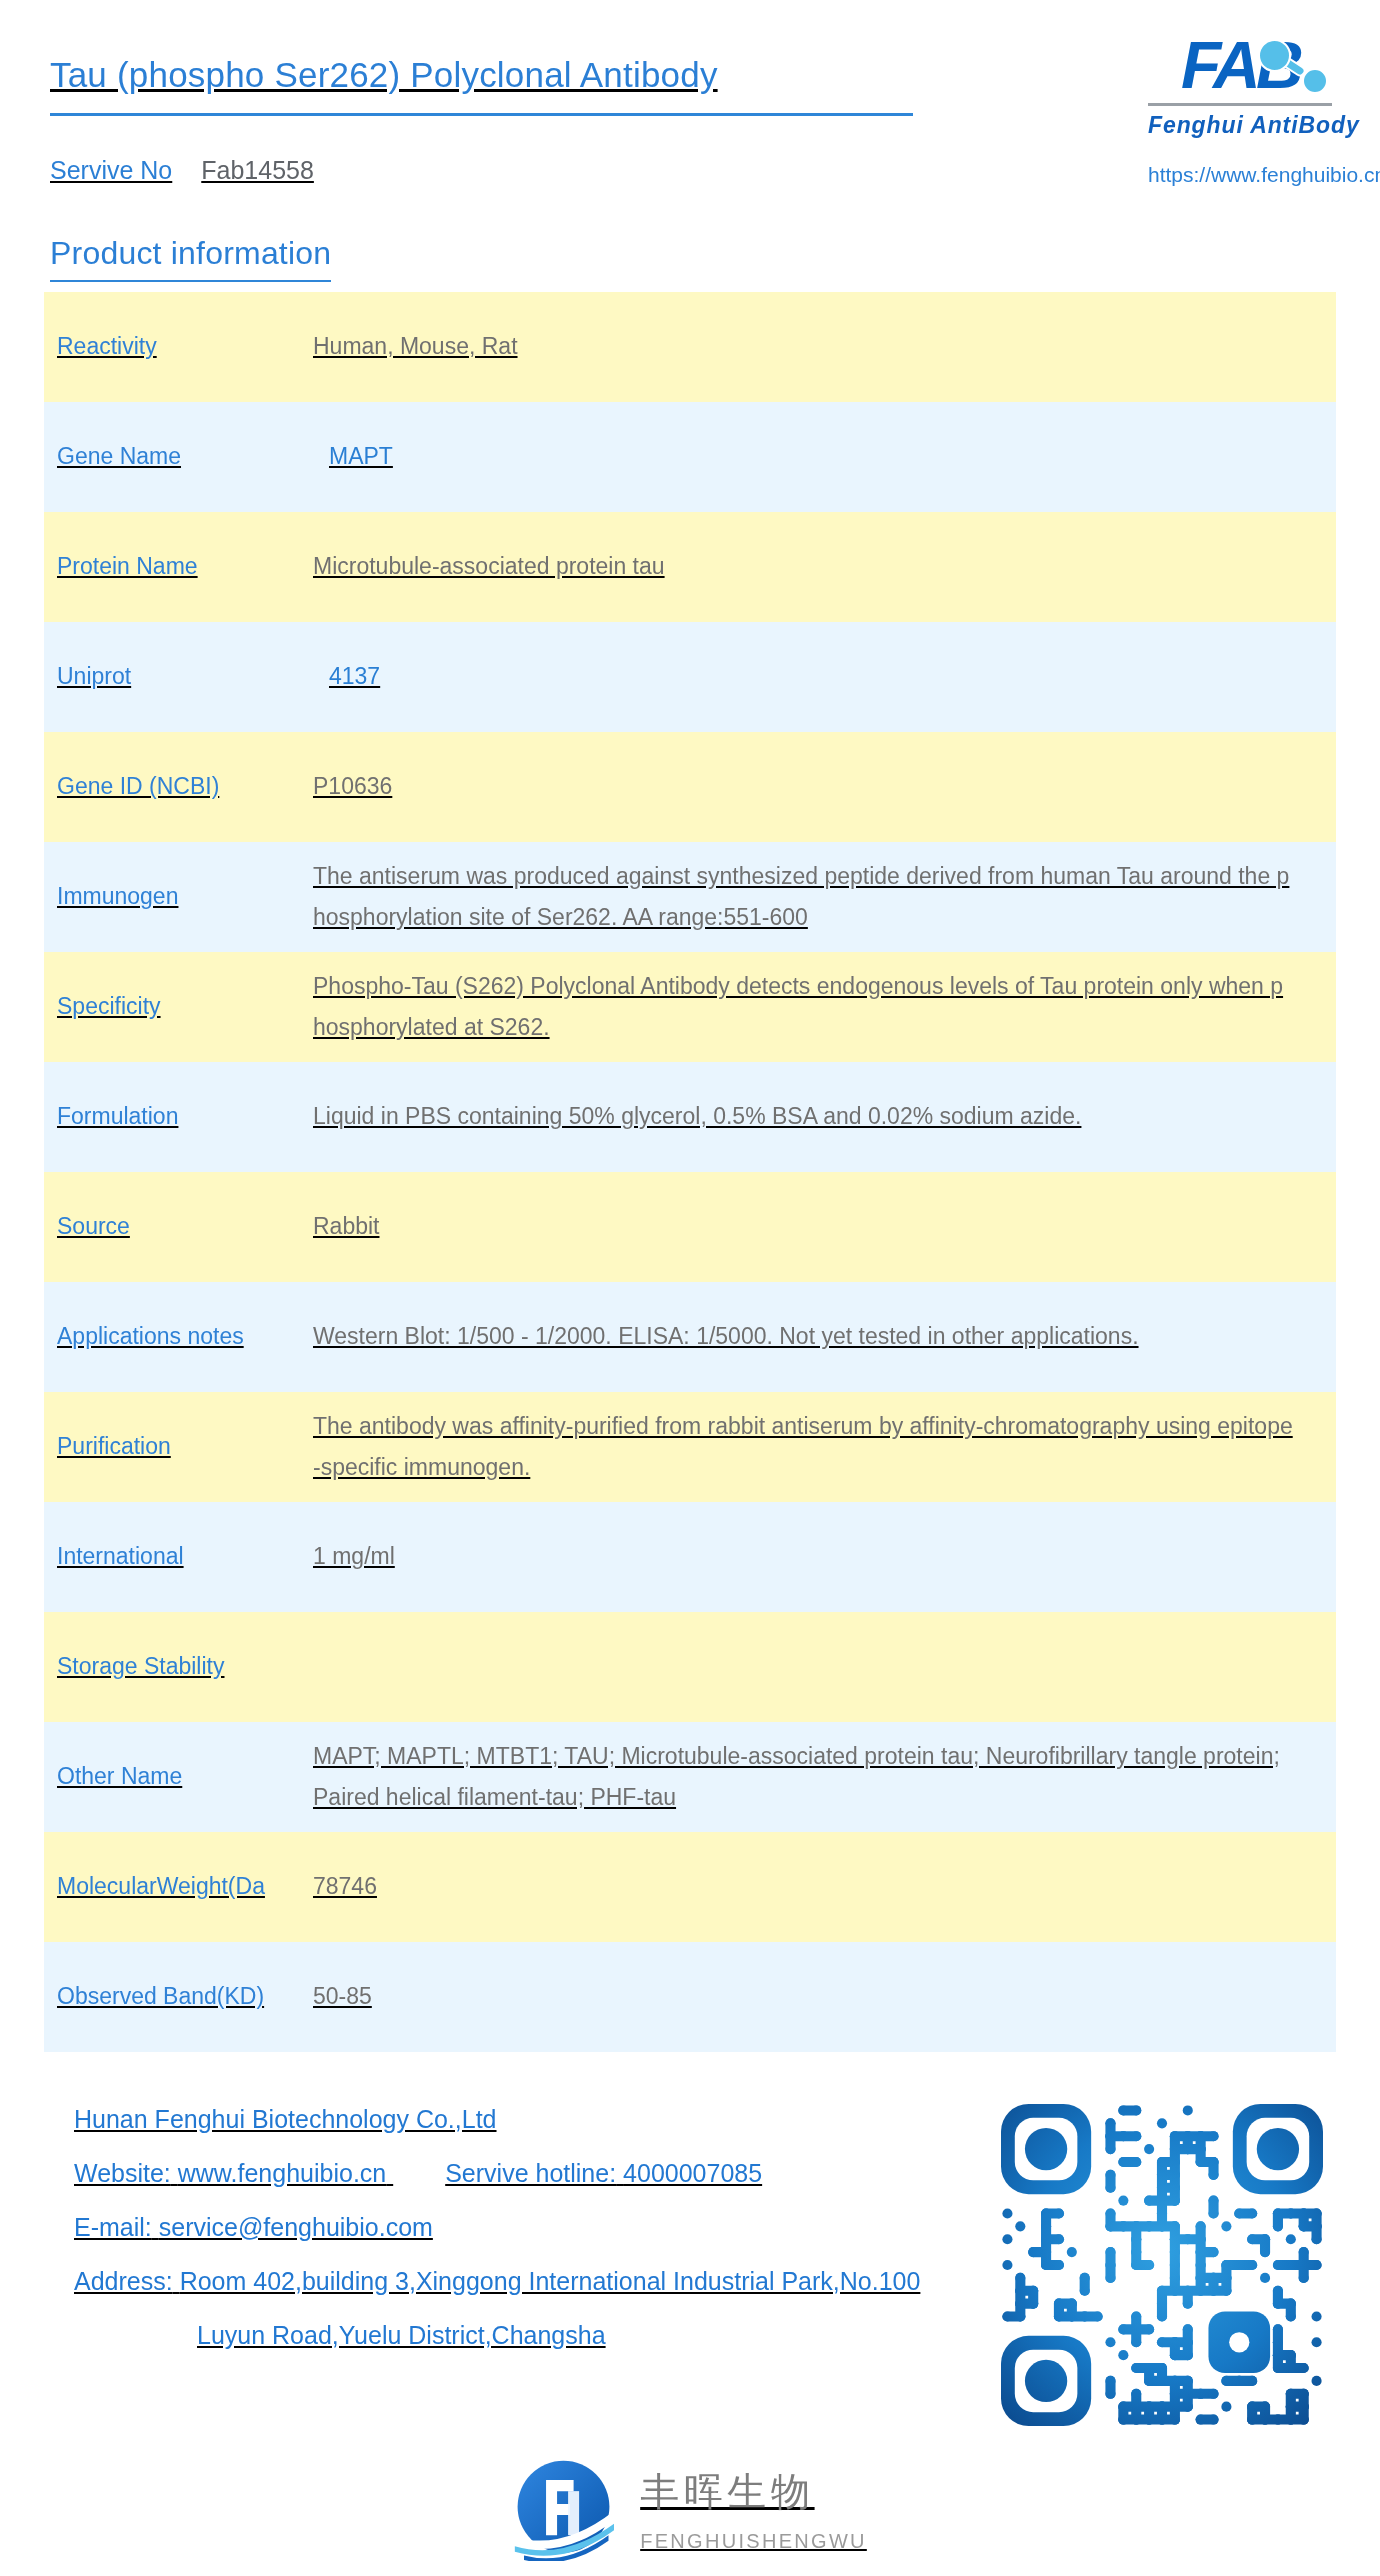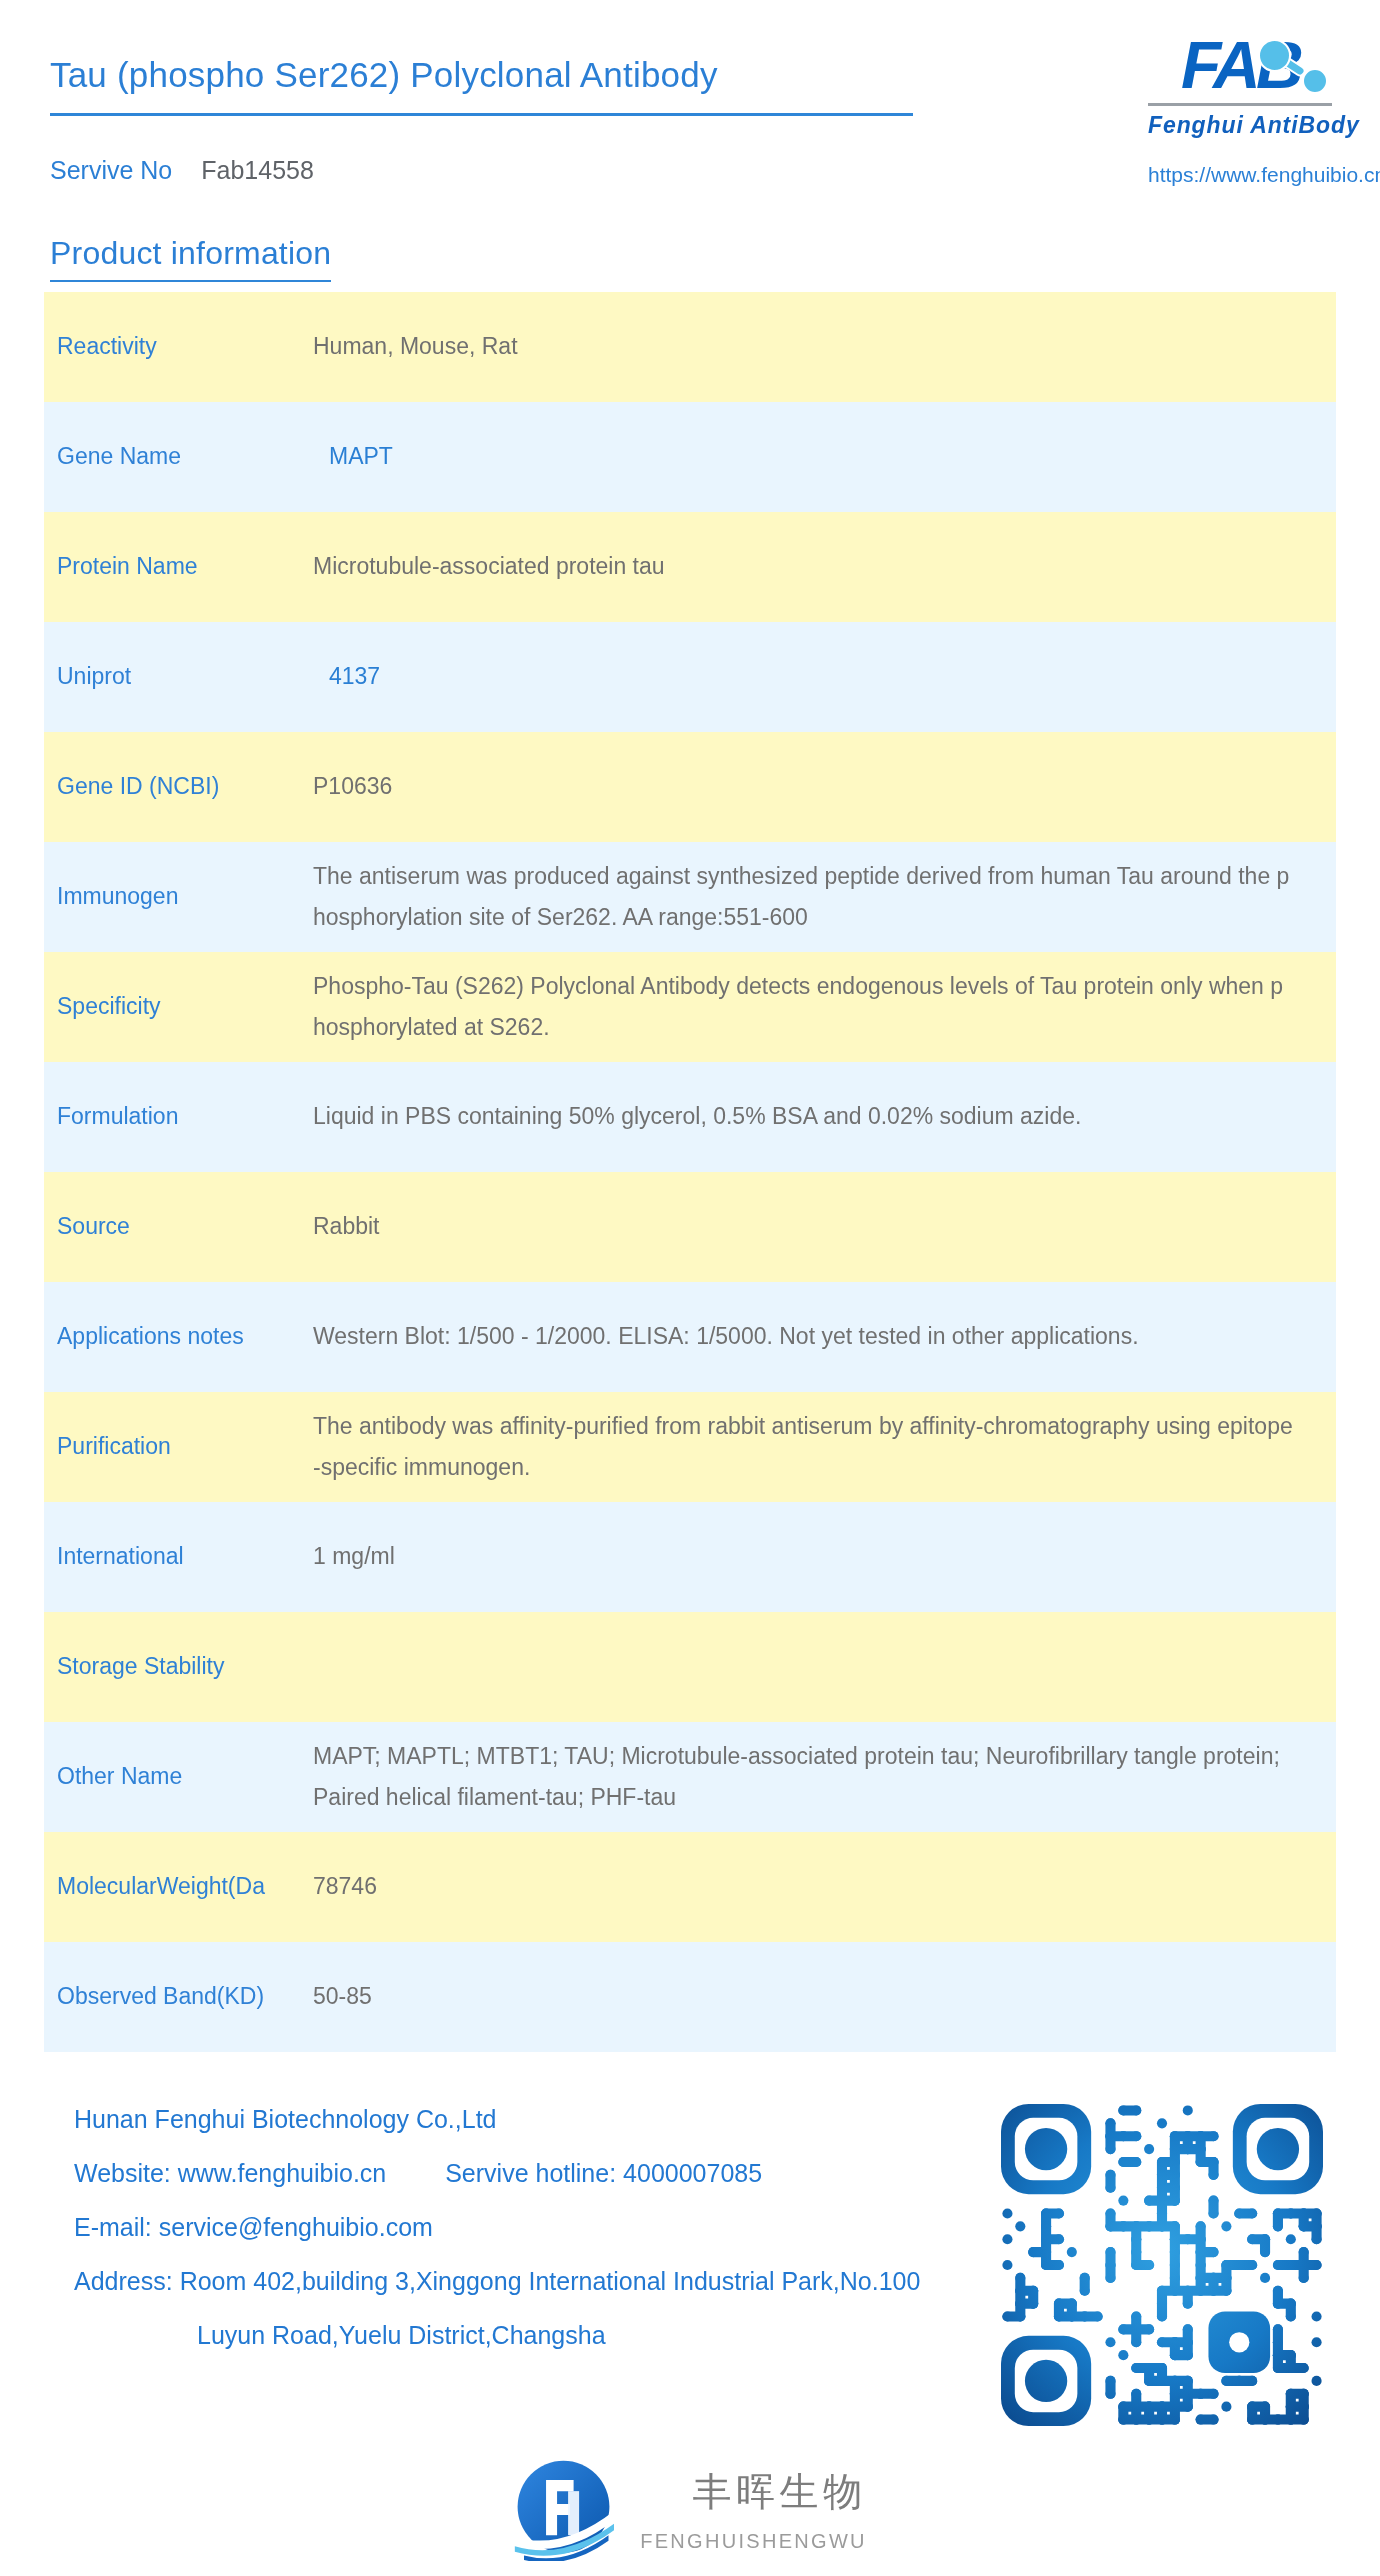--- a/index.html
+++ b/index.html
@@ -1,17 +1,17 @@
 <!DOCTYPE html>
 <html style="font-size:14.7px"><head>
 <meta charset="utf-8">
 <style>
   * { margin:0; padding:0; box-sizing:border-box; }
   body { background:#ffffff; font-family:"Liberation Sans", sans-serif; }
-  .page { position:relative; width:1380px; height:2576px; margin:0 auto; background:#fff; overflow:hidden; }
+  .page { position:relative; width:1380px; height:2576px; margin:0 auto; background:#fff; overflow:hidden;text-decoration:underline; }
 
   
   .header { position:relative; padding-top:55px; }
   .title { margin-left:50px; font-size:35px; color:#2b7fd5; font-weight:normal; letter-spacing:0.2px; }
   .title-underline { margin:18.4px 0 0 50px; width:863px; height:2.8px; background:#2f86d8; }
 
   .logo-box { position:absolute; top:35px; right:48px; width:184px; text-align:center; }
   .fab-wordmark { position:relative; display:inline-block; font-size:66px; line-height:61px;
       font-weight:bold; font-style:italic; color:#0a64c2; letter-spacing:-4.6px; }
   .mol { position:absolute; border-radius:50%; background:#55bfe9; border:2.8px solid #ffffff; }
@@ -39,21 +39,21 @@
   .tvalue.link { color:#2a7fd4;margin-left:16px; }
 
   
   .footer { display:flex; margin-top:52px; }
   .contact { flex:1; padding-left:74px; color:#2278d2; font-size:25px; }
   .cline { margin-bottom:23px; line-height:31px; white-space:nowrap; }
   .hotline-group { margin-left:52px; }
   .addr2 { padding-left:123px; margin-top:5.5px; }
   .qr-wrap { width:322px; margin-right:57px; flex-shrink:0; }
 
-  .brand { display:flex; justify-content:center; align-items:center; gap:26px; margin-top:29px;text-align:right; }
+  .brand { display:flex; justify-content:center; align-items:center; gap:26px; margin-top:29px; }
   .brand-text-cn { font-size:39px; color:#7d7d7d; letter-spacing:4.6px; }
   .brand-text-en { font-size:20px; color:#9b9b9b; letter-spacing:2.3px; margin-top:11px; }
 </style>
 </head>
 <body>
 
 <div class="page">
 
   <div class="header">
     <h1 class="title">Tau (phospho Ser262) Polyclonal Antibody</h1>

